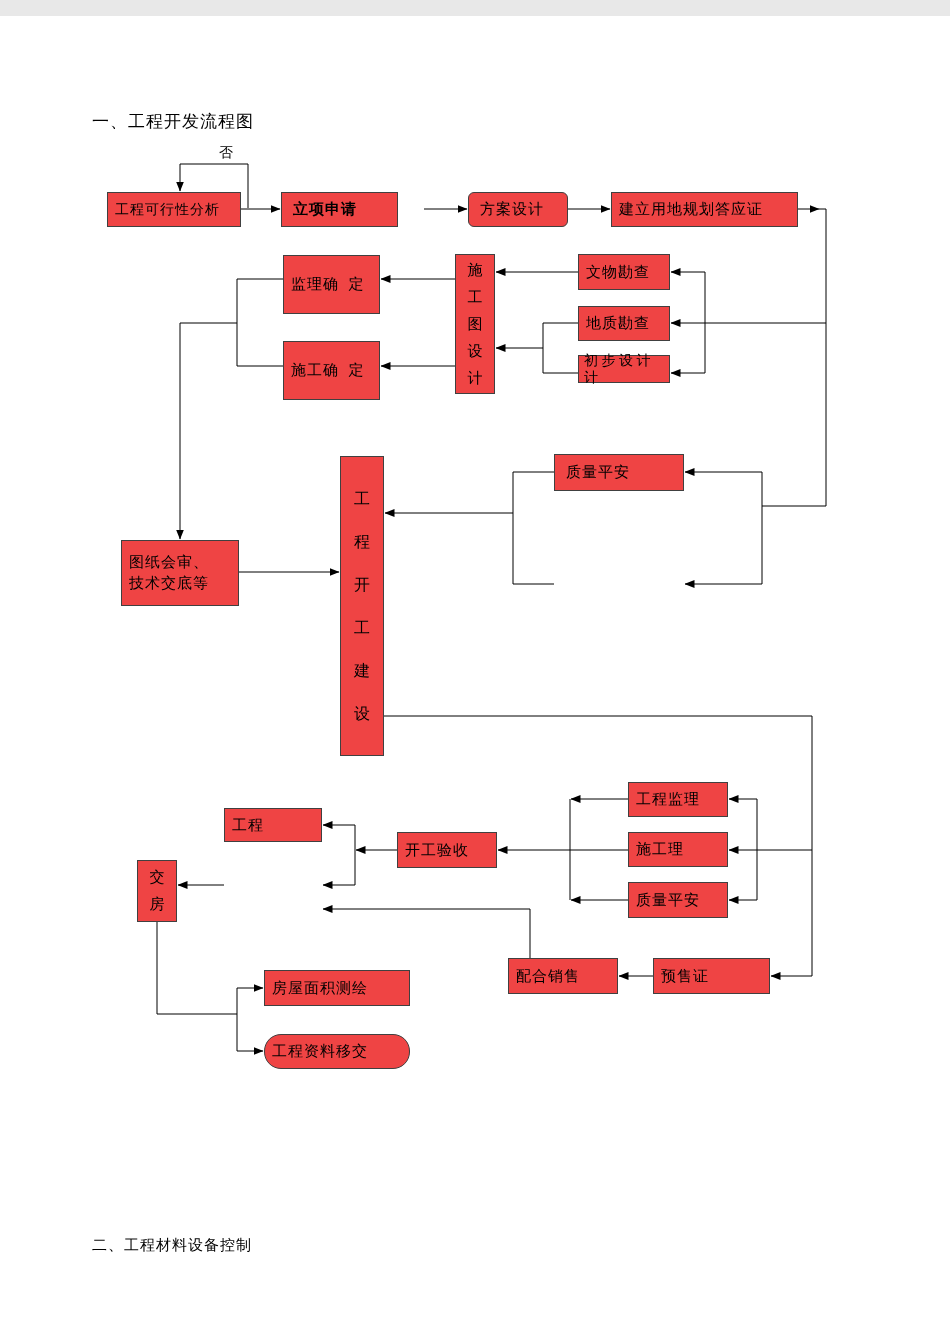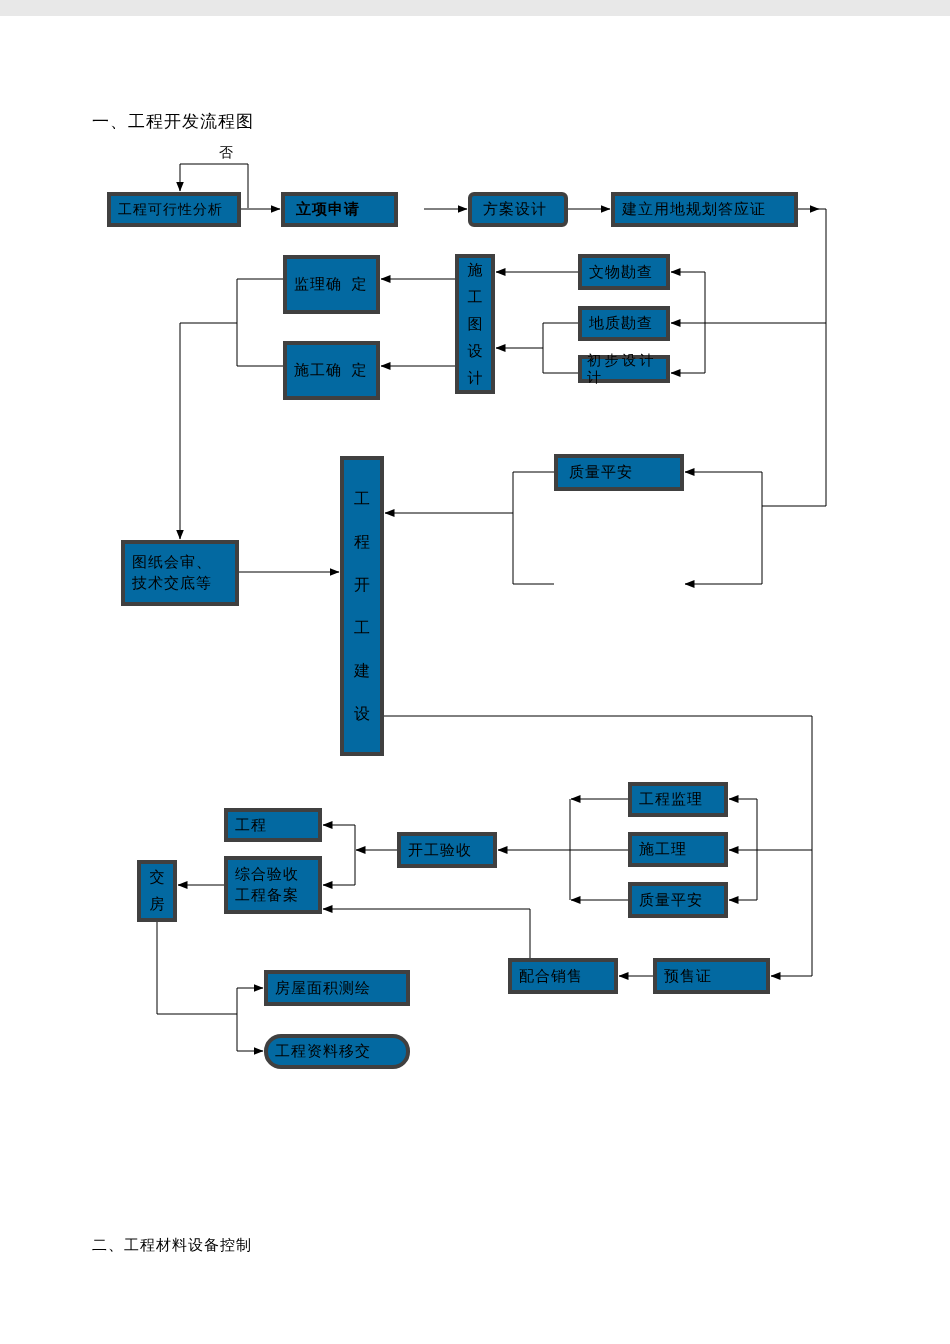--- a/index.html
+++ b/index.html
@@ -15,22 +15,22 @@
   .title{position:absolute;white-space:pre;}
   #title1{left:92px;top:94px;font-size:17px;letter-spacing:1px;}
   #no-label{left:219px;top:128px;font-size:14px;}
   #title2{left:92px;top:1220px;font-size:15px;letter-spacing:1px;}
 
   svg.connectors{position:absolute;left:0;top:0;}
 
   .node{
     position:absolute;
     box-sizing:border-box;
-    border:4px solid #404040;
-    background:#0369a1;
+    border:1px solid #404040;
+    background:#ef4444;
     display:flex;
     align-items:center;
     font-size:15px;
     line-height:19px;
     padding:0 7px;
     white-space:pre-wrap;
     letter-spacing:1px;
   }
   .vnode{
     justify-content:center;
@@ -164,22 +164,20 @@
 程
 开
 工
 建
 设</div>
   <div class="node" id="n-eng-supervision">工程监理</div>
   <div class="node" id="n-construction-mgmt">施工理</div>
   <div class="node" id="n-quality">质量平安</div>
   <div class="node" id="n-start-acceptance">开工验收</div>
   <div class="node" id="n-project">工程</div>
-  <div class="node" id="n-comprehensive">综合验收
-工程备案</div>
   <div class="node vnode" id="n-handover">交
 房</div>
   <div class="node" id="n-sales">配合销售</div>
   <div class="node" id="n-presale">预售证</div>
   <div class="node" id="n-area-survey">房屋面积测绘</div>
   <div class="node" id="n-data-transfer">工程资料移交</div>
 
 </div>
 
 </body></html>

